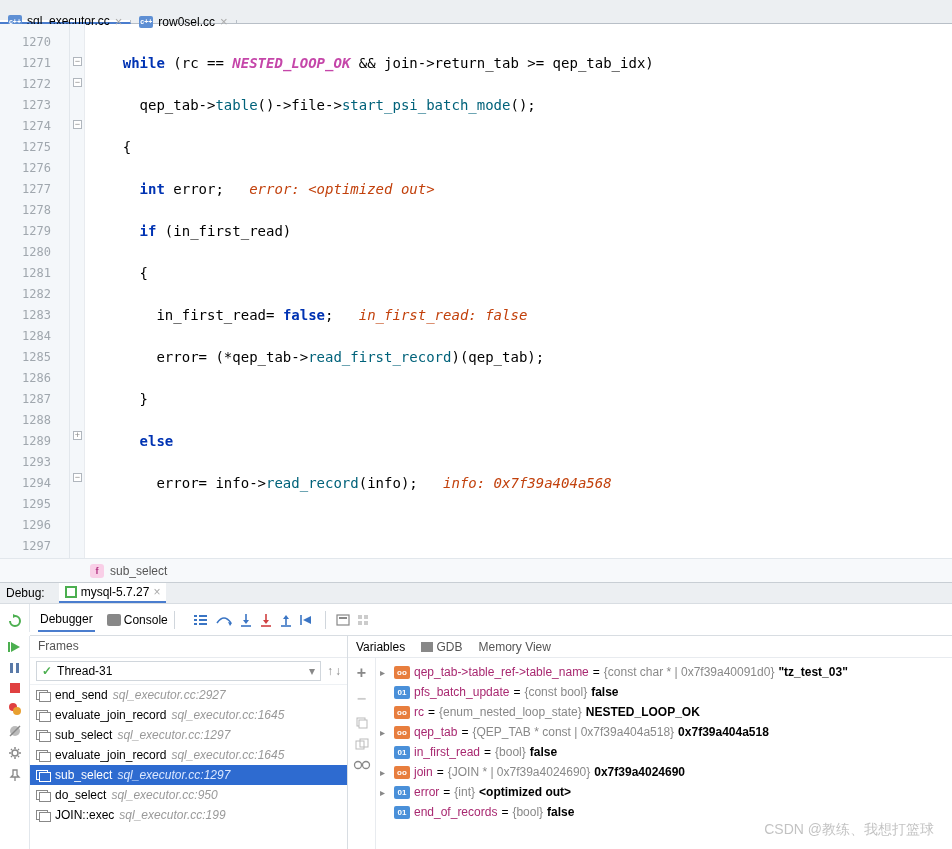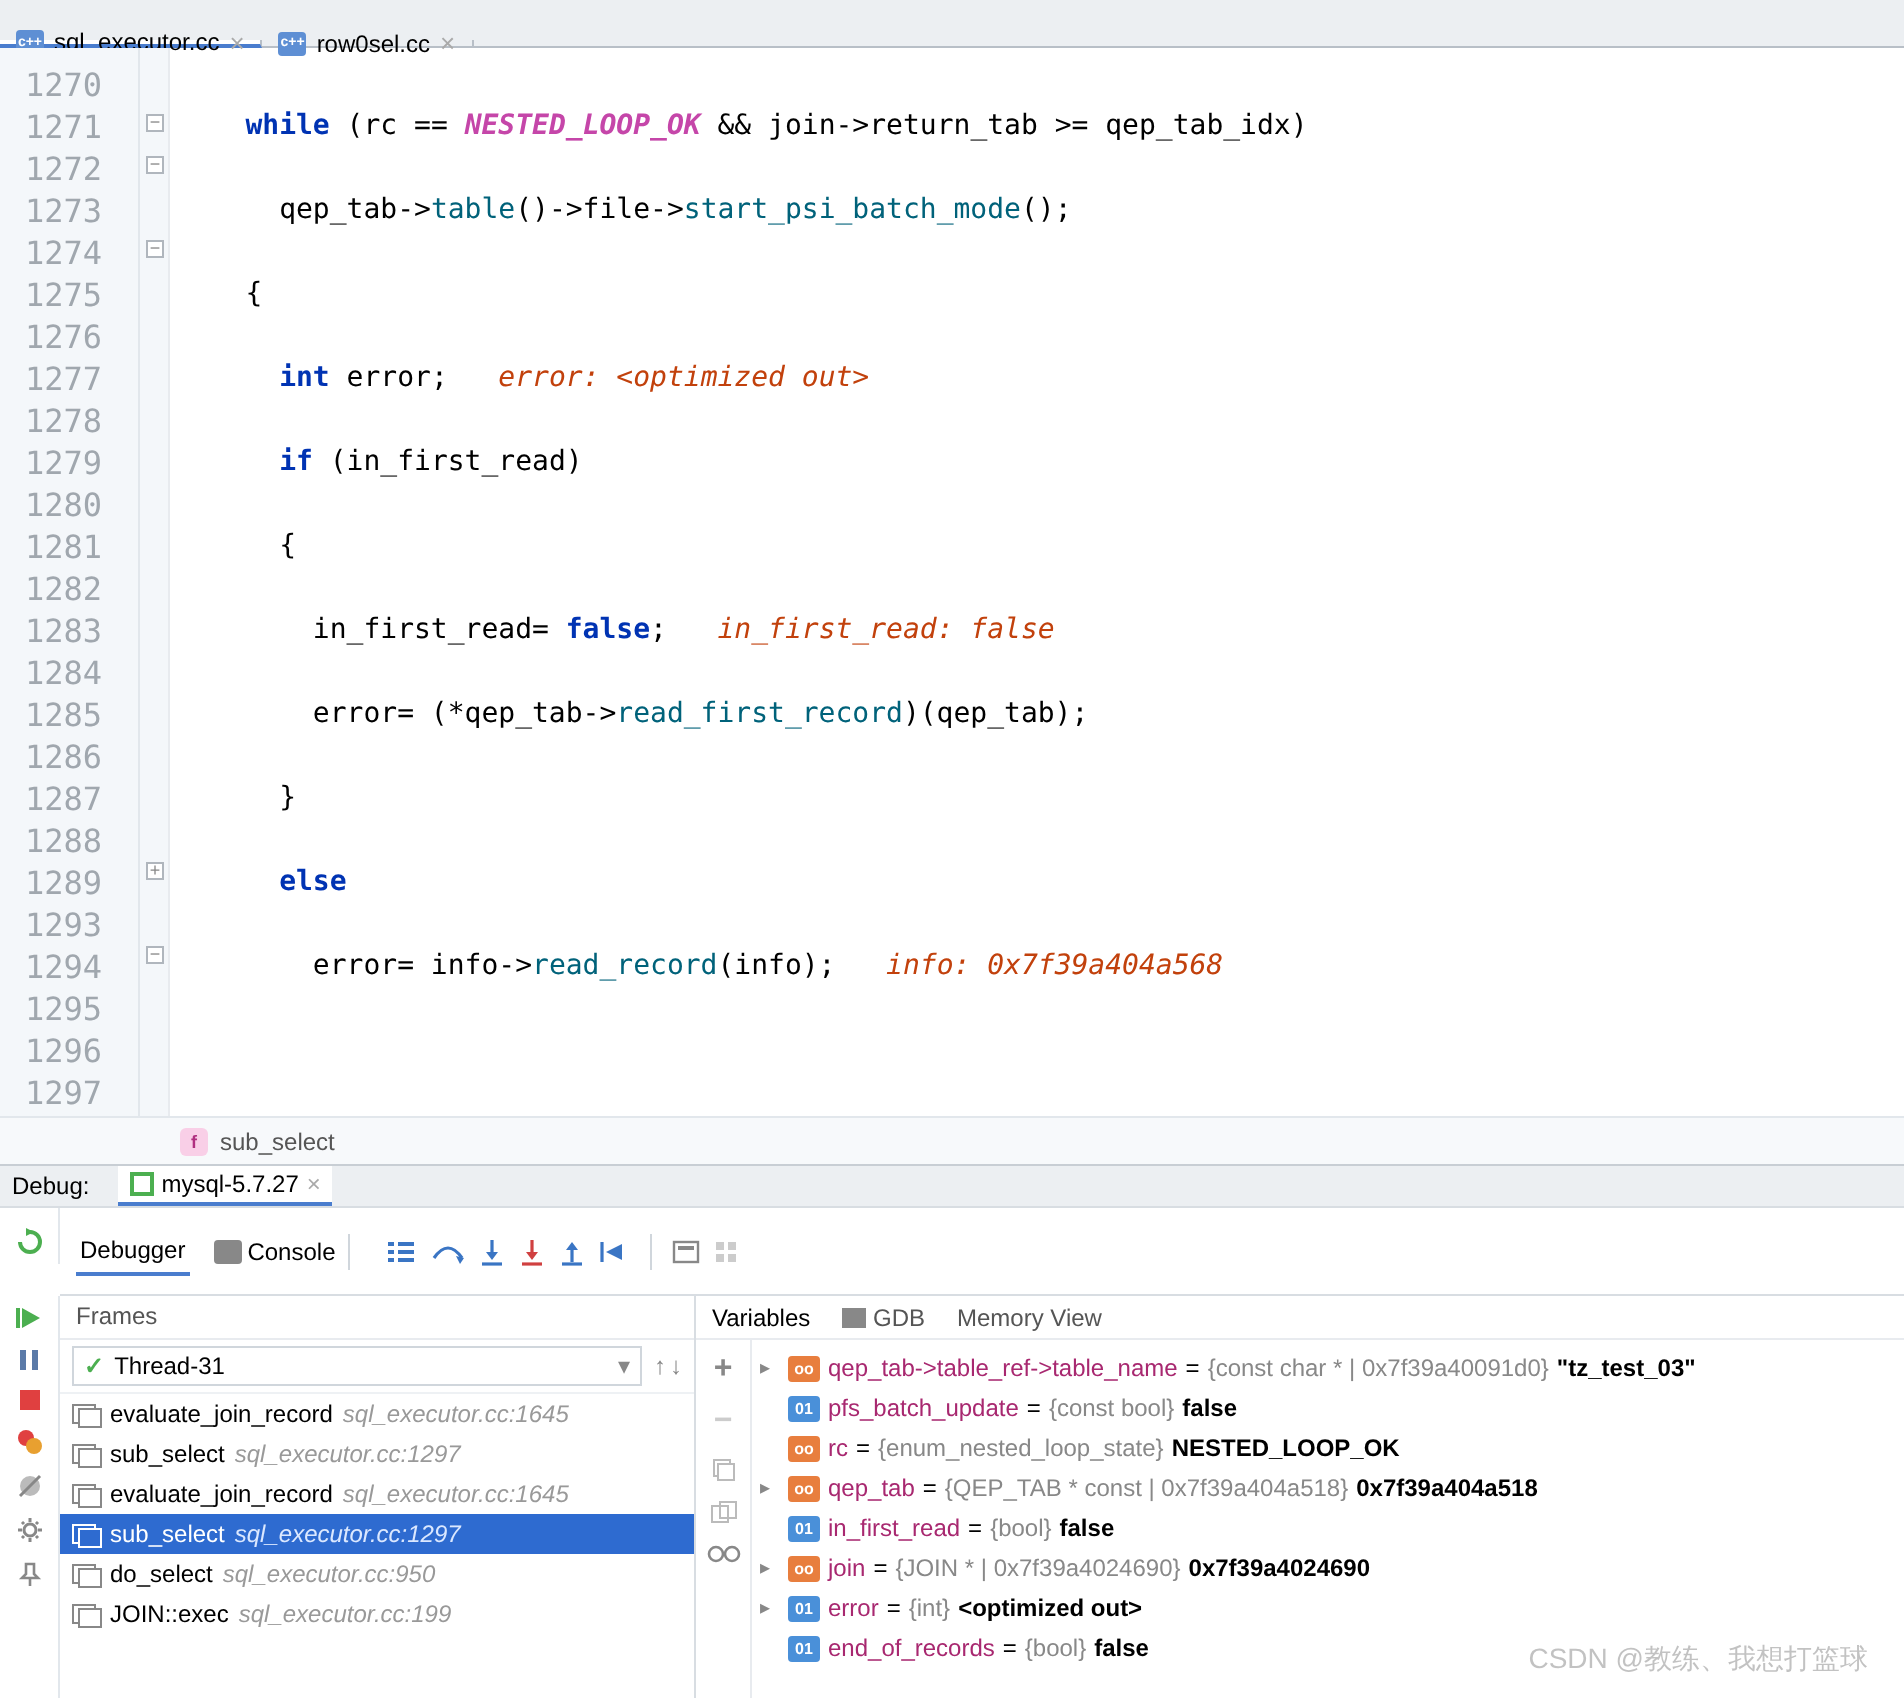--- a/index.html
+++ b/index.html
@@ -3,37 +3,37 @@
 <meta charset="utf-8">
 <style>
 * { box-sizing: border-box; margin: 0; padding: 0; }
 body { font-family: "Segoe UI", Arial, sans-serif; font-size: 12px; background: #fff; color: #000; width: 952px; height: 849px; overflow: hidden; position: relative; }
 .tabs-bar { display: flex; background: #eceff2; height: 24px; border-bottom: 1px solid #b8bfc7; }
 .tab { display: flex; align-items: center; padding: 0 8px; border-right: 1px solid #b8bfc7; gap: 5px; cursor: pointer; margin-top: 20px; }
 .tab.active { background: #fff; border-bottom: 2px solid #4a7dce; margin-bottom: -1px; }
 .tab .icon { width: 14px; height: 12px; background: #5e8fd4; border-radius: 2px; display: flex; align-items: center; justify-content: center; font-size: 7px; color: #fff; font-weight: bold; }
 .tab .close { color: #aaa; font-size: 13px; }
 .editor { display: flex; height: 534px; }
-.gutter { width: 70px; background: #f4f7fa; border-right: 1px solid #e2e7ec; text-align: right; padding-right: 18px; color: #a0a7ae; font-family: "Consolas", monospace; font-size: 16px; line-height: 21px; padding-top: 8px; position: relative; }
+.gutter { width: 70px; background: #f4f7fa; border-right: 1px solid #e2e7ec; text-align: right; padding-right: 18px; color: #a0a7ae; font-family: "Consolas", monospace; font-size: 12px; line-height: 21px; padding-top: 8px; position: relative; }
 .gutter .ln { height: 21px; }
 .fold-col { width: 15px; background: #f4f7fa; border-right: 1px solid #e8ebef; position: relative; }
 .fold-marker { position: absolute; left: 3px; width: 9px; height: 9px; border: 1px solid #b0b6bd; background: #fff; font-size: 9px; line-height: 7px; text-align: center; color: #888; cursor: pointer; }
 .code-col { flex: 1; font-family: "Consolas", monospace; font-size: 14px; line-height: 21px; padding-top: 8px; white-space: pre; overflow: hidden; }
 .cl { height: 21px; padding-left: 4px; }
 .kw { color: #0033b3; font-weight: bold; }
 .const { color: #c546a9; font-style: italic; font-weight: bold; }
 .fn { color: #00627a; }
 .cmt { color: #c2410c; font-style: italic; margin-top: 13px; }
 .breadcrumb { height: 24px; background: #f7f9fb; border-top: 1px solid #e2e7ec; display: flex; align-items: center; padding-left: 90px; gap: 6px; font-size: 12px; color: #555; }
 .breadcrumb .fbox { width: 14px; height: 14px; background: #f9cfe7; border-radius: 3px; display: flex; align-items: center; justify-content: center; font-size: 9px; color: #b03080; font-weight: bold; }
 .debug-title { height: 22px; background: #eceff2; border-top: 1px solid #c8ced4; border-bottom: 1px solid #d8dde2; display: flex; align-items: center; padding-left: 6px; gap: 14px; }
 .debug-title .runcfg { display: flex; align-items: center; gap: 4px; background: #fff; border-bottom: 2px solid #4a7dce; padding: 2px 6px; }
 .debug-title .runcfg .sq { width: 12px; height: 12px; border: 2px solid #4caf50; }
 .debug-title .close { color: #aaa; }
-.debug-toolbar { height: 44px; display: flex; align-items: center; border-bottom: 1px solid #d8dde2; }
+.debug-toolbar { height: 32px; display: flex; align-items: center; border-bottom: 1px solid #d8dde2; }
 .left-btns { width: 30px; display: flex; flex-direction: column; align-items: center; gap: 4px; padding-top: 6px; }
 .dbg-tabs { display: flex; align-items: center; gap: 10px; padding-left: 8px; }
 .dbg-tab { padding: 4px 2px; cursor: pointer; }
 .dbg-tab.active { border-bottom: 2px solid #4a7dce; font-weight: 500; }
 .dbg-tab .cicon { width: 14px; height: 12px; background: #888; border-radius: 2px; display: inline-block; vertical-align: middle; margin-right: 3px; }
 .step-btns { display: flex; gap: 6px; margin-left: 14px; align-items: center; }
 .step-btns svg { cursor: pointer; }
 .sep { width: 1px; height: 18px; background: #d0d6dc; margin: 0 4px; }
 .debug-body { display: flex; height: 217px; }
 .side-icons { width: 30px; background: #fff; border-right: 1px solid #e2e7ec; display: flex; flex-direction: column; align-items: center; gap: 8px; padding-top: 4px; }
@@ -265,20 +265,25 @@
         <span class="dd">▾</span>
       </div>
       <div class="nav-btns">
         <span style="color:#888">↑</span>
         <span style="color:#888">↓</span>
       </div>
     </div>
     <div class="frames-list">
       <div class="frame-item">
           <span class="ficon"></span>
+          <span>end_send</span> 
+          <span class="frame-loc">sql_executor.cc:2927</span>
+        </div>
+      <div class="frame-item">
+          <span class="ficon"></span>
           <span>evaluate_join_record</span> 
           <span class="frame-loc">sql_executor.cc:1645</span>
         </div>
       <div class="frame-item">
           <span class="ficon"></span>
           <span>sub_select</span> 
           <span class="frame-loc">sql_executor.cc:1297</span>
         </div>
       <div class="frame-item">
           <span class="ficon"></span>

